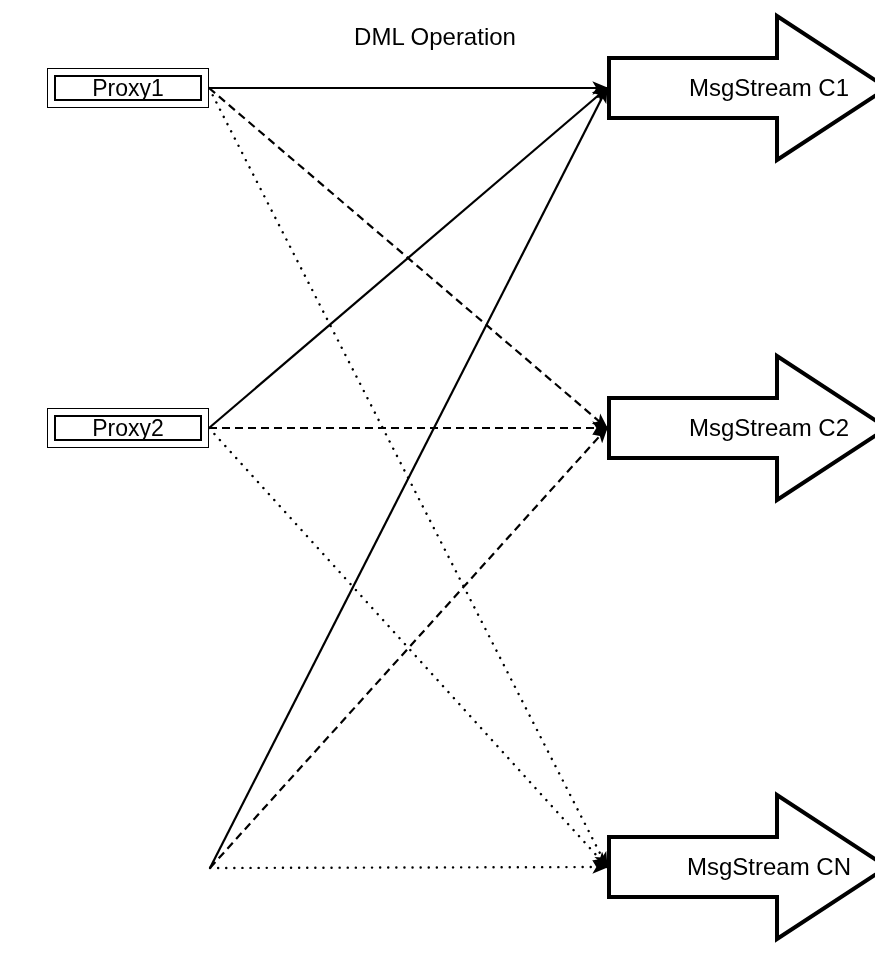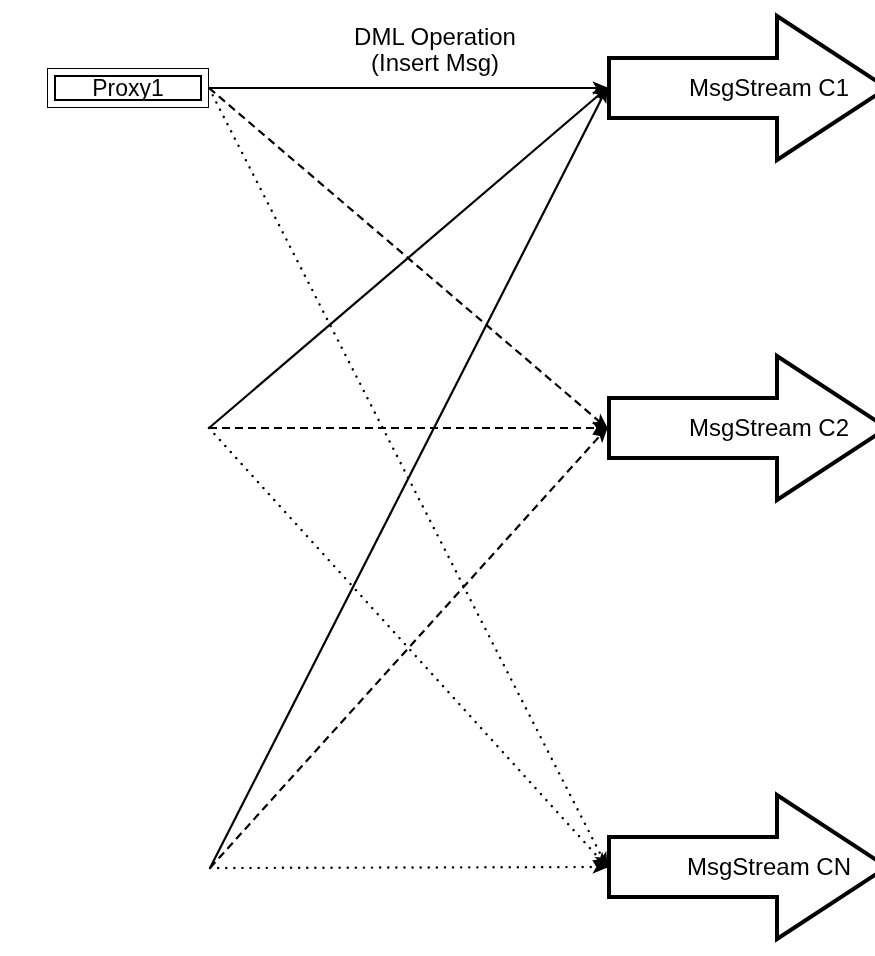--- a/index.html
+++ b/index.html
@@ -96,24 +96,26 @@
     <line class="edge e-dashed" x1="177" y1="428" x2="575" y2="428" marker-end="url(#arrowhead)"></line>
     <line class="edge e-dashed" x1="178" y1="868" x2="575" y2="428" marker-end="url(#arrowhead)"></line>
 
     <line class="edge e-dotted" x1="177" y1="88" x2="575" y2="867" marker-end="url(#arrowhead)"></line>
     <line class="edge e-dotted" x1="177" y1="428" x2="575" y2="867" marker-end="url(#arrowhead)"></line>
     <line class="edge e-dotted" x1="178" y1="868" x2="575" y2="867" marker-end="url(#arrowhead)"></line>
   </svg>
 
   <div class="top-label">
     <div>DML Operation</div>
-    <div>(Insert Msg)</div>
   </div>
 
   <div class="proxy" style="top:68px">
     <div class="proxy-inner">Proxy1</div>
+  </div>
+  <div class="proxy" style="top:408px">
+    <div class="proxy-inner">Proxy2</div>
   </div>
 
   <div class="stream-label" style="top:68px">MsgStream C1</div>
   <div class="stream-label" style="top:408px">MsgStream C2</div>
   <div class="stream-label" style="top:847px">MsgStream CN</div>
 
 </div>
 
 </body></html>

